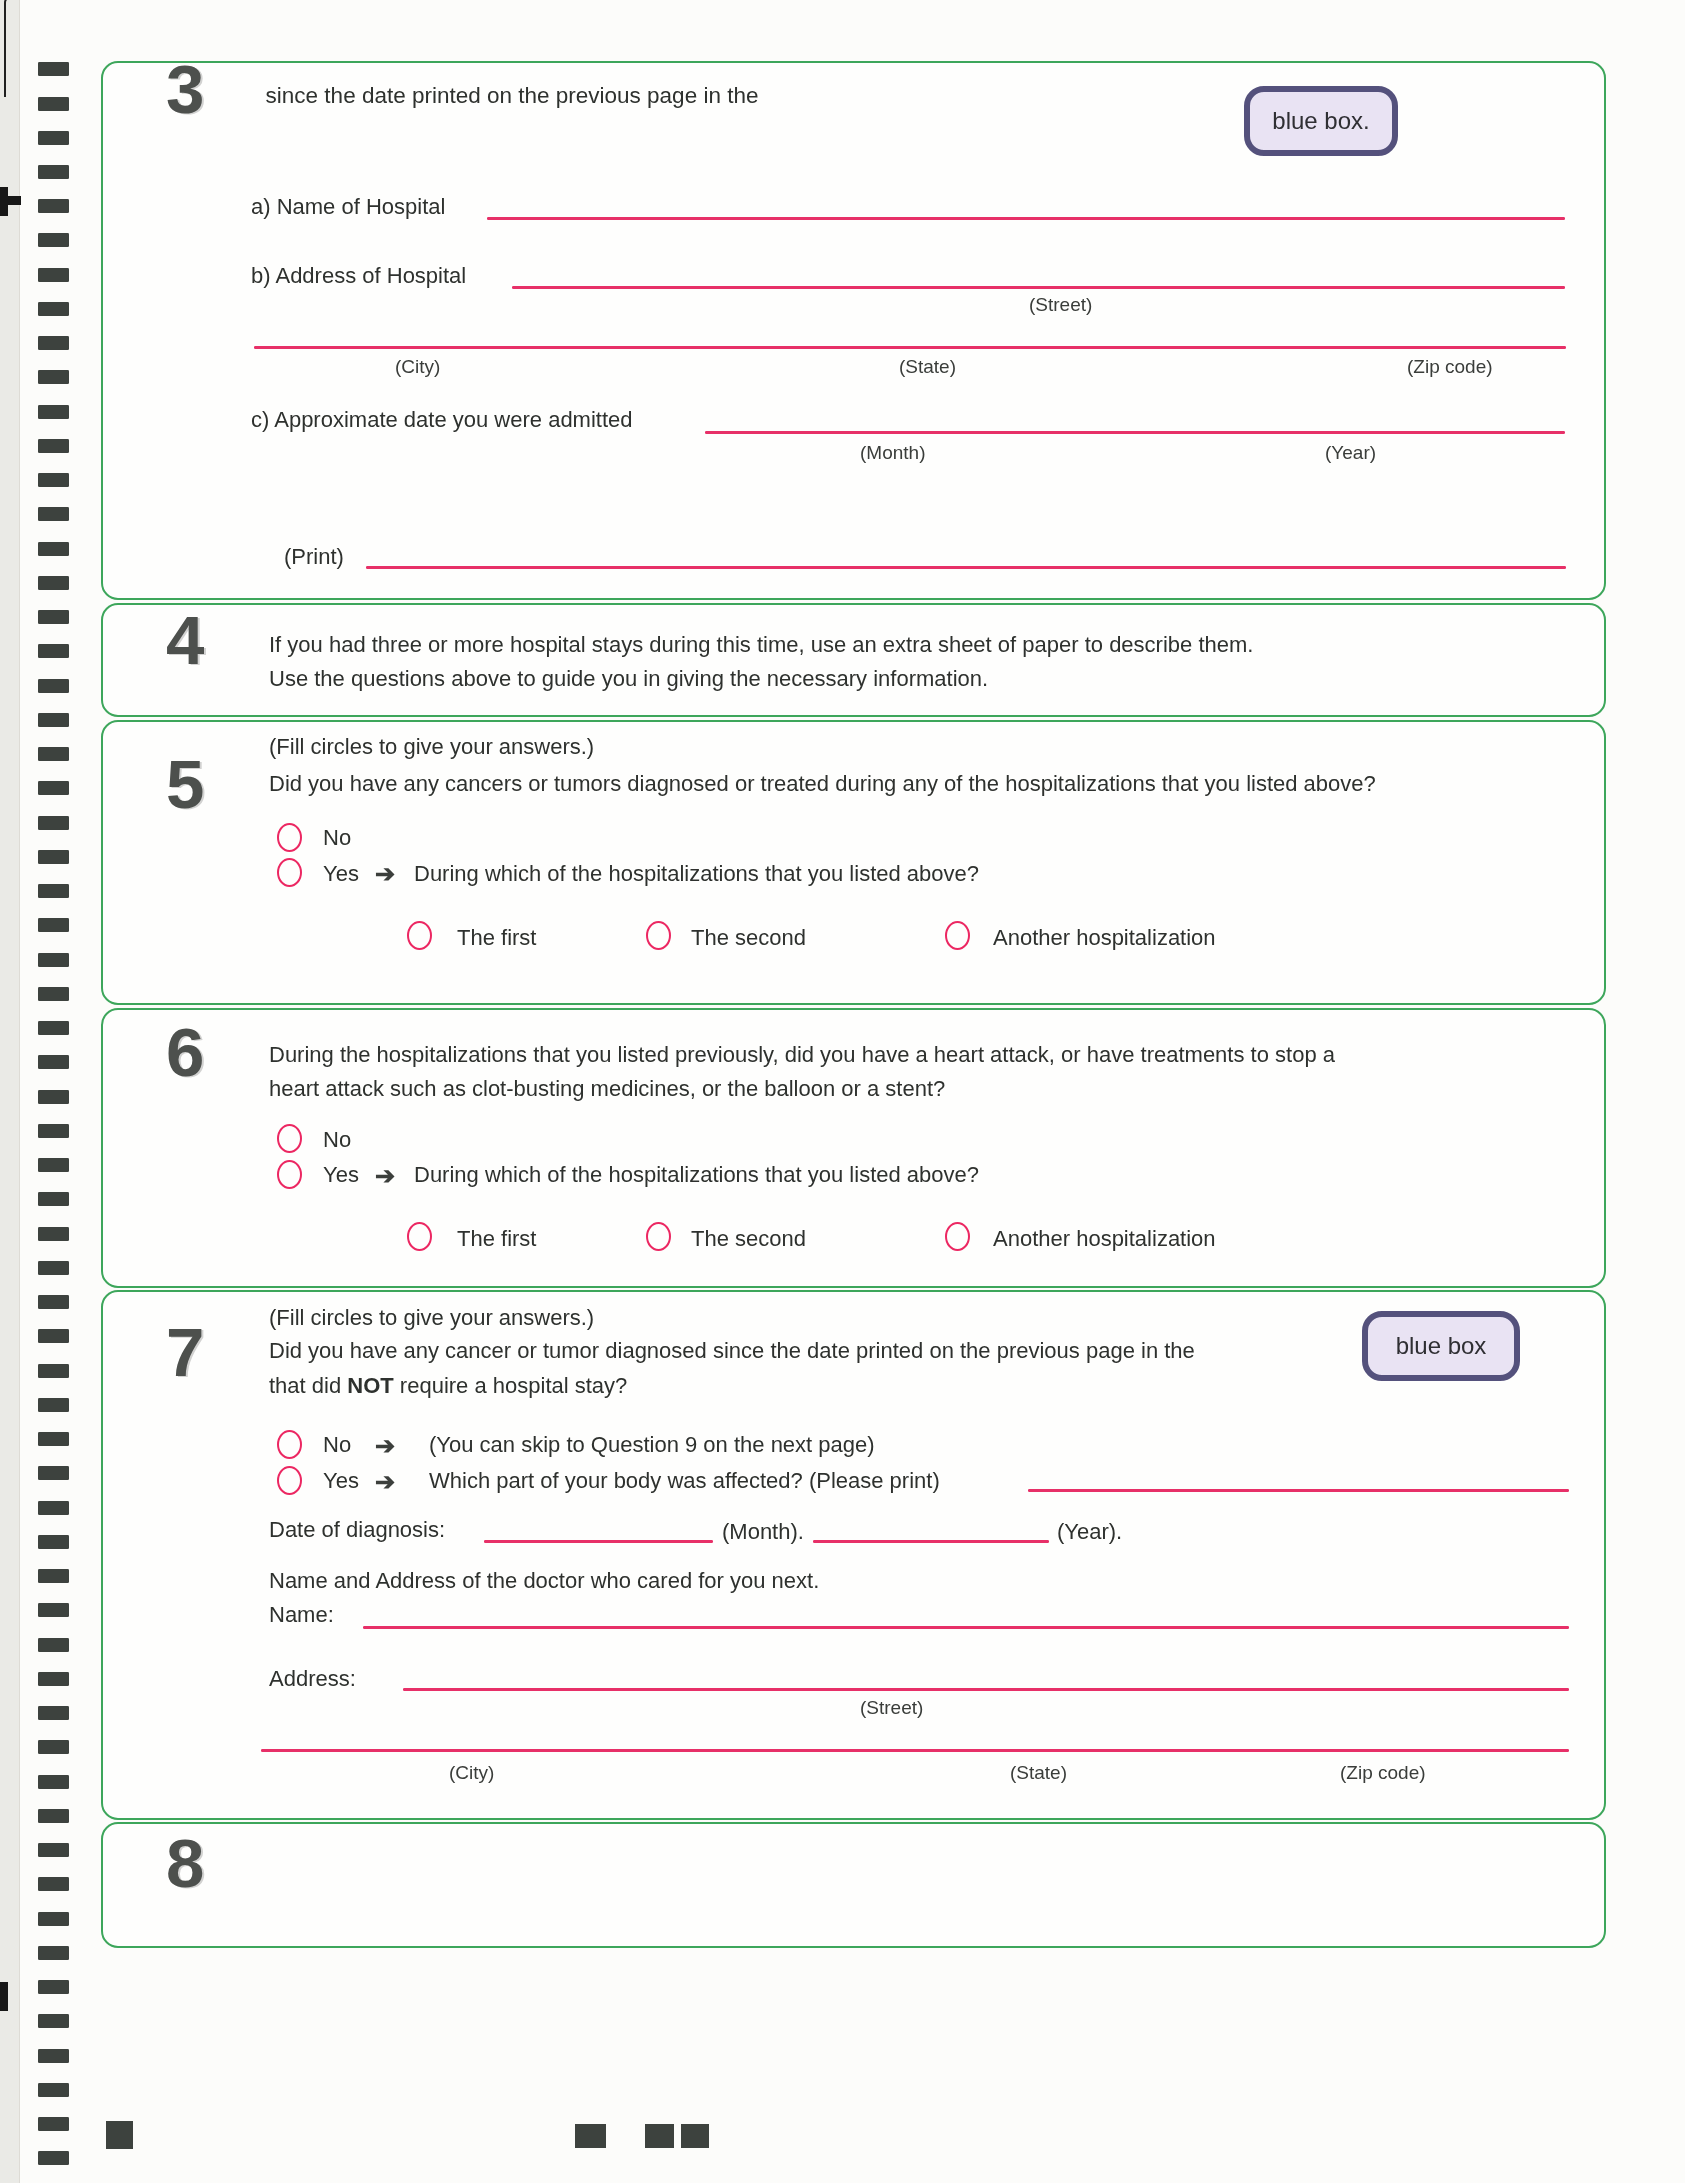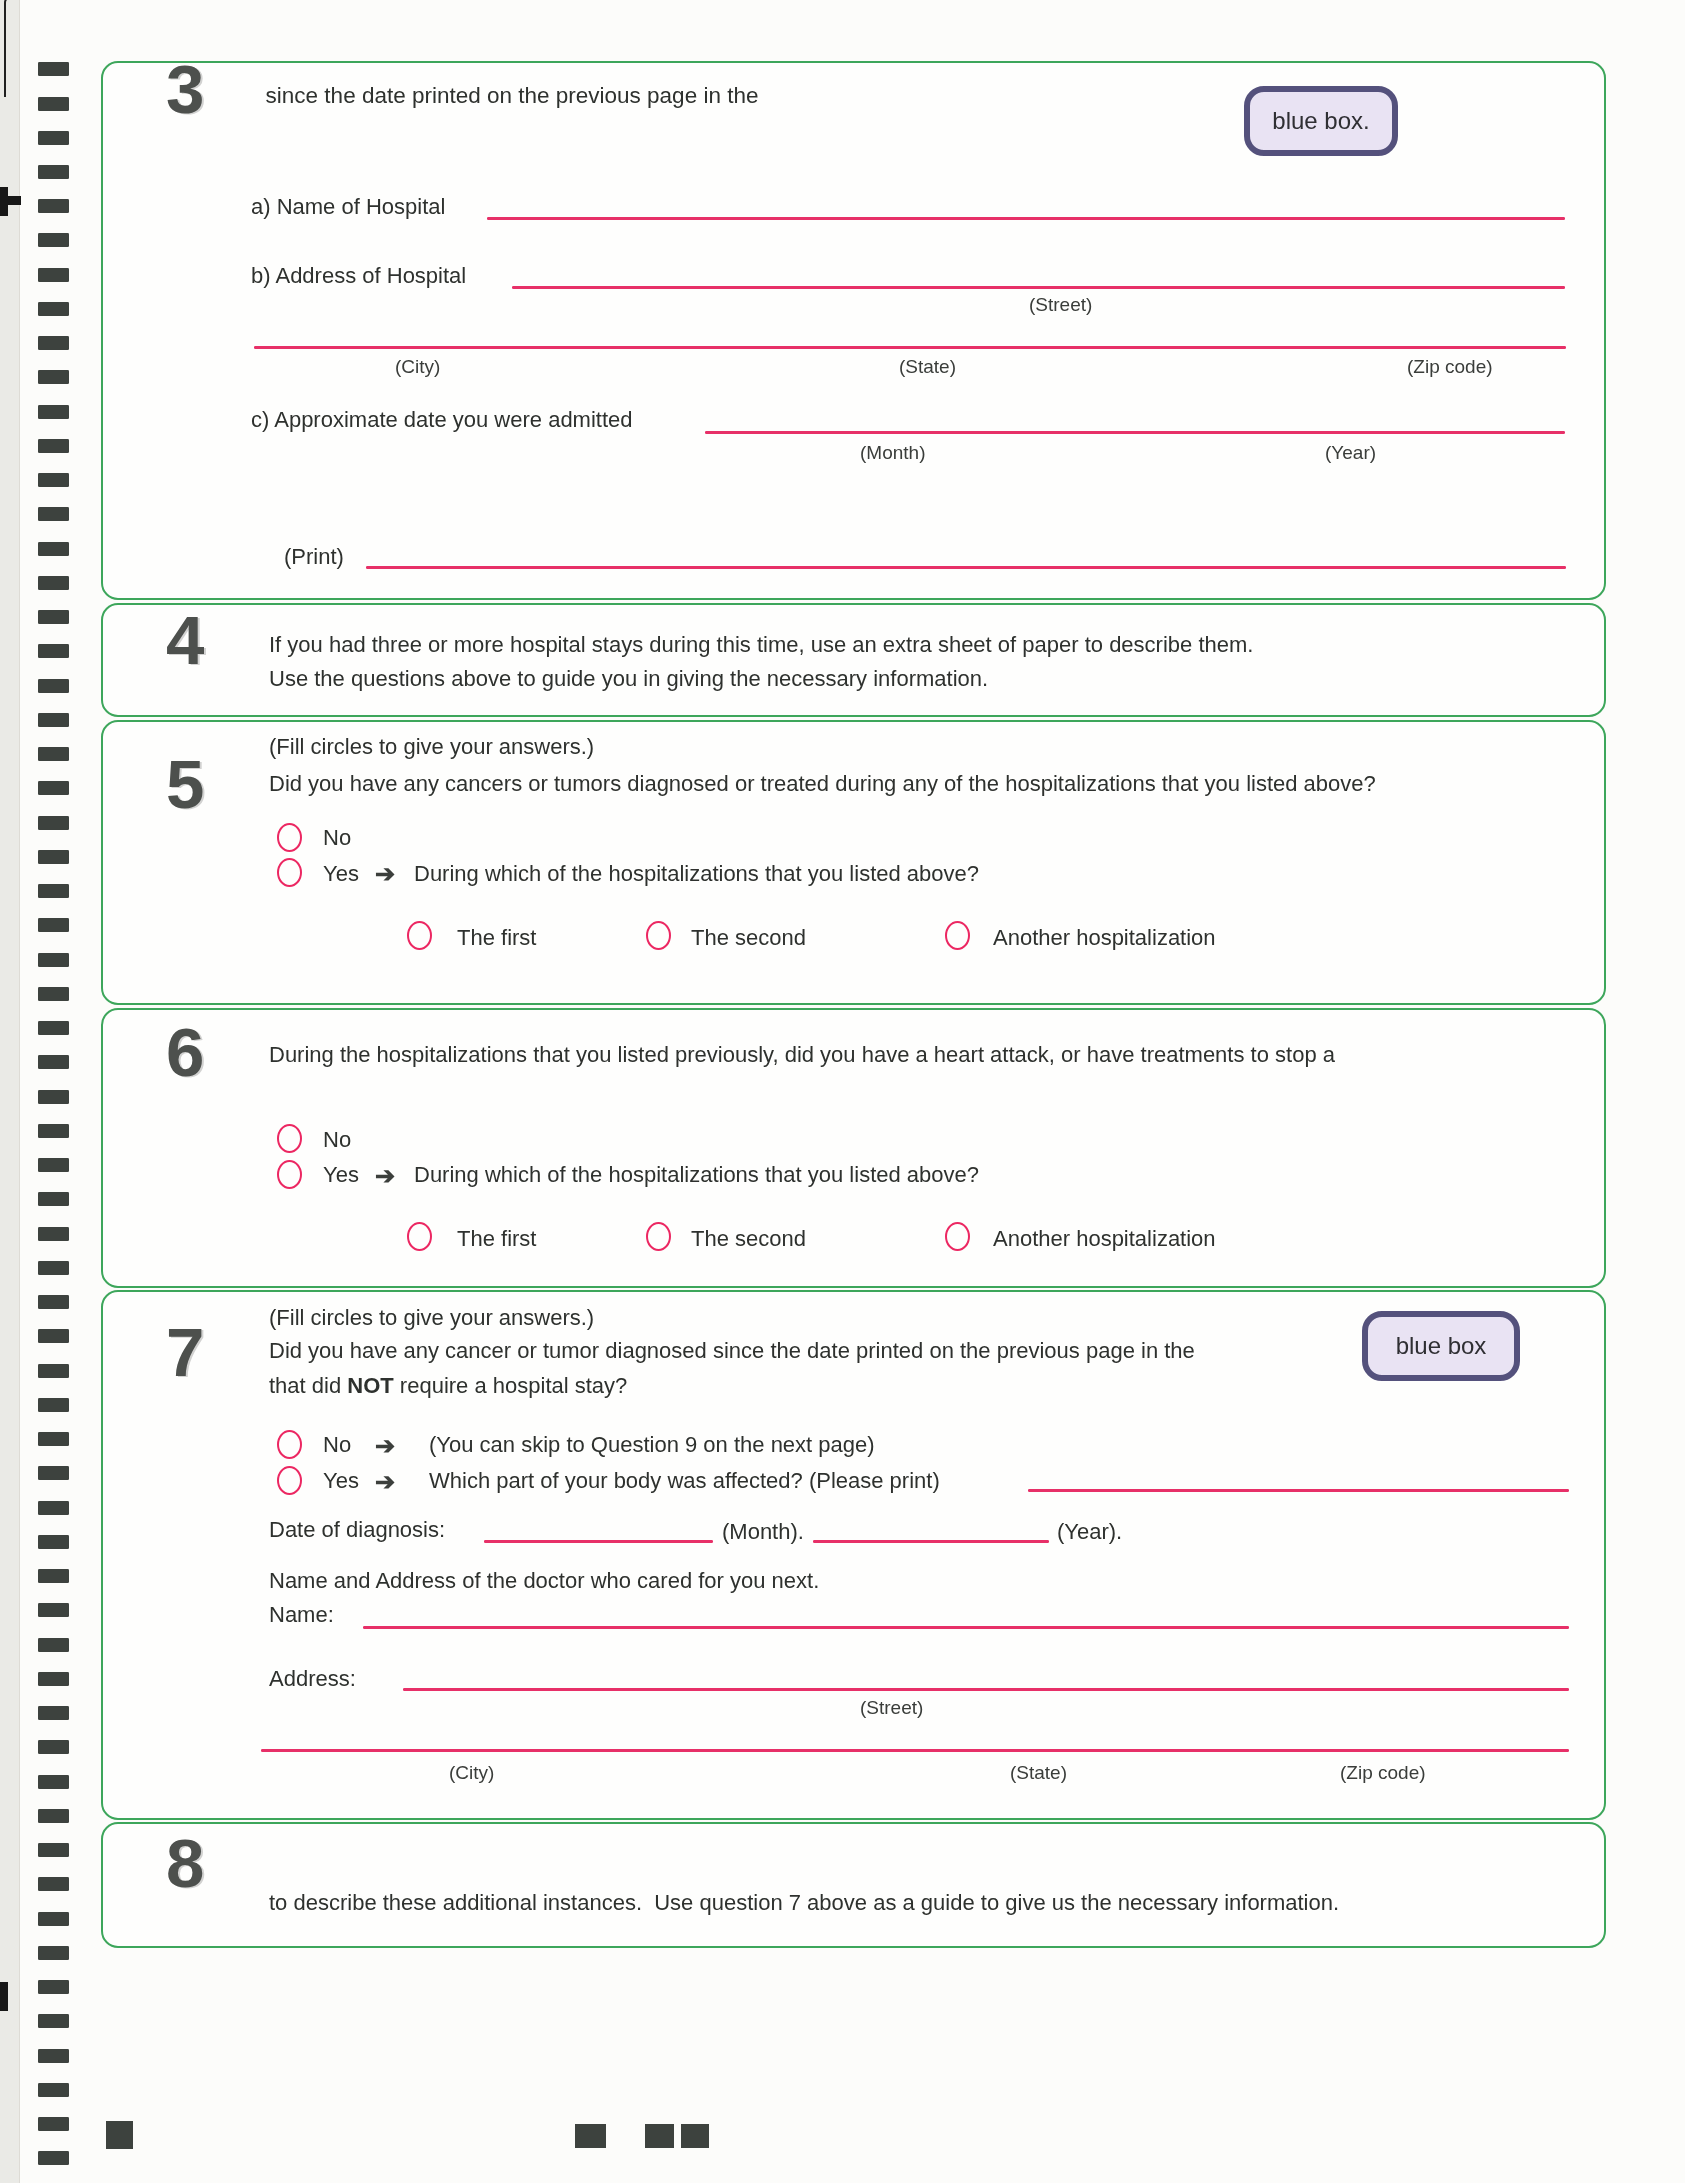--- a/index.html
+++ b/index.html
@@ -190,20 +190,21 @@
     <div class="lbl" style="left:354px; top:203px;">The first</div>
     <span class="circle" style="left:543px; top:199px;"></span>
     <div class="lbl" style="left:588px; top:203px;">The second</div>
     <span class="circle" style="left:842px; top:199px;"></span>
     <div class="lbl" style="left:890px; top:203px;">Another hospitalization</div>
   </div>
 
   <div class="box" style="top:1008px; height:280px;">
     <div class="qnum" style="top:8px;">6</div>
     <div class="lbl" style="left:166px; top:32px;">During the hospitalizations that you listed previously, did you have a heart attack, or have treatments to stop a</div>
+    <div class="lbl" style="left:166px; top:66px;">heart attack such as clot-busting medicines, or the balloon or a stent?</div>
 
     <span class="circle" style="left:174px; top:114px;"></span>
     <div class="lbl" style="left:220px; top:117px;">No</div>
 
     <span class="circle" style="left:174px; top:150px;"></span>
     <div class="lbl" style="left:220px; top:152px;">Yes</div>
     <span class="arrow" style="left:272px; top:154px;">➔</span>
     <div class="lbl" style="left:311px; top:152px;">During which of the hospitalizations that you listed above?</div>
 
     <span class="circle" style="left:304px; top:212px;"></span>
@@ -250,17 +251,16 @@
     <div class="small" style="left:757px; top:405px;">(Street)</div>
 
     <div class="line" style="left:158px; top:457px; width:1308px;"></div>
     <div class="small" style="left:346px; top:470px;">(City)</div>
     <div class="small" style="left:907px; top:470px;">(State)</div>
     <div class="small" style="left:1237px; top:470px;">(Zip code)</div>
   </div>
 
   <div class="box" style="top:1822px; height:126px;">
     <div class="qnum" style="top:5.3px;">8</div>
-    <div class="lbl keep-sp" style="left:166px; top:66px;">to describe these additional instances.  Use question 7 above as a guide to give us the necessary information.</div>
   </div>
 
 </div>
 
 
 </body></html>

